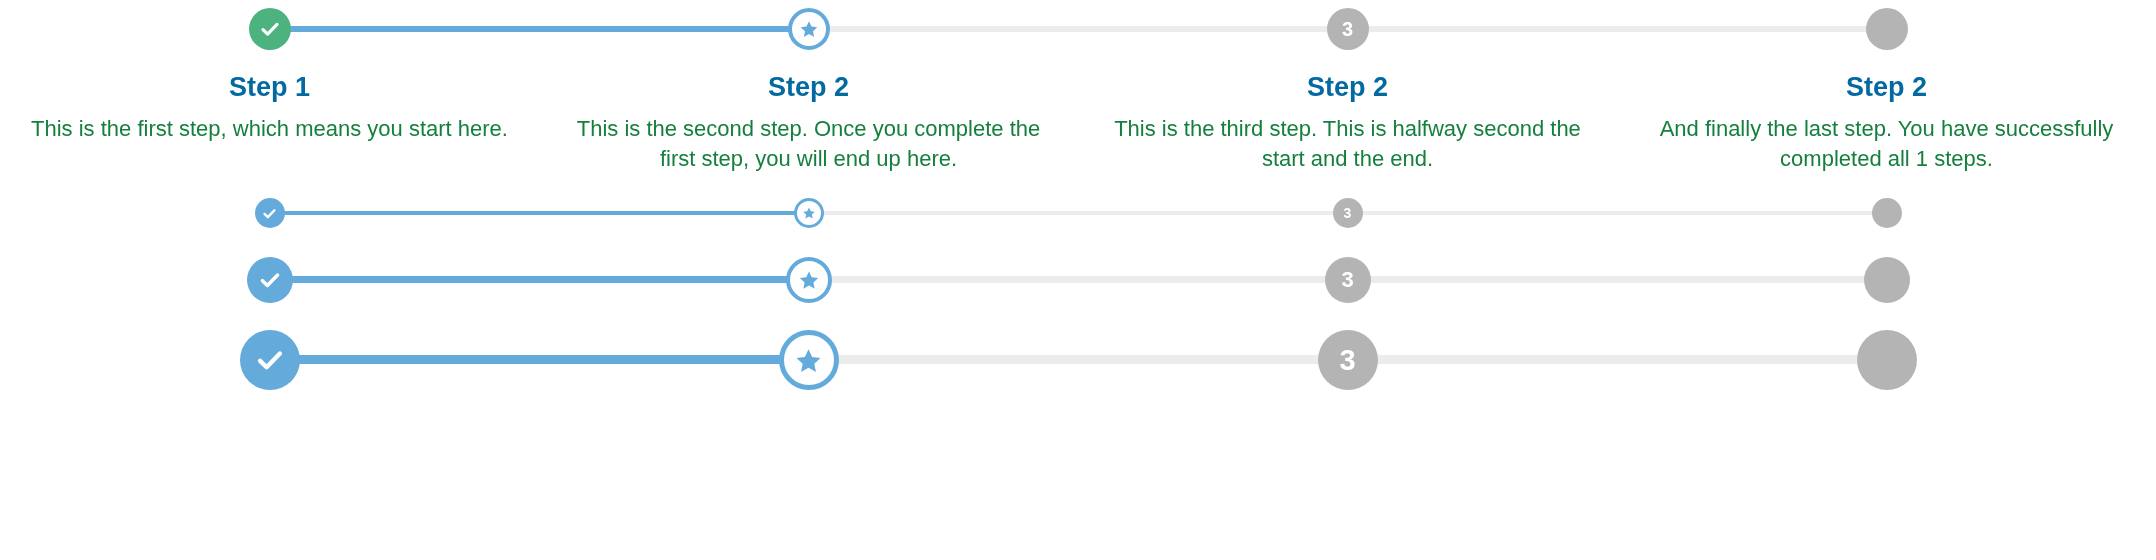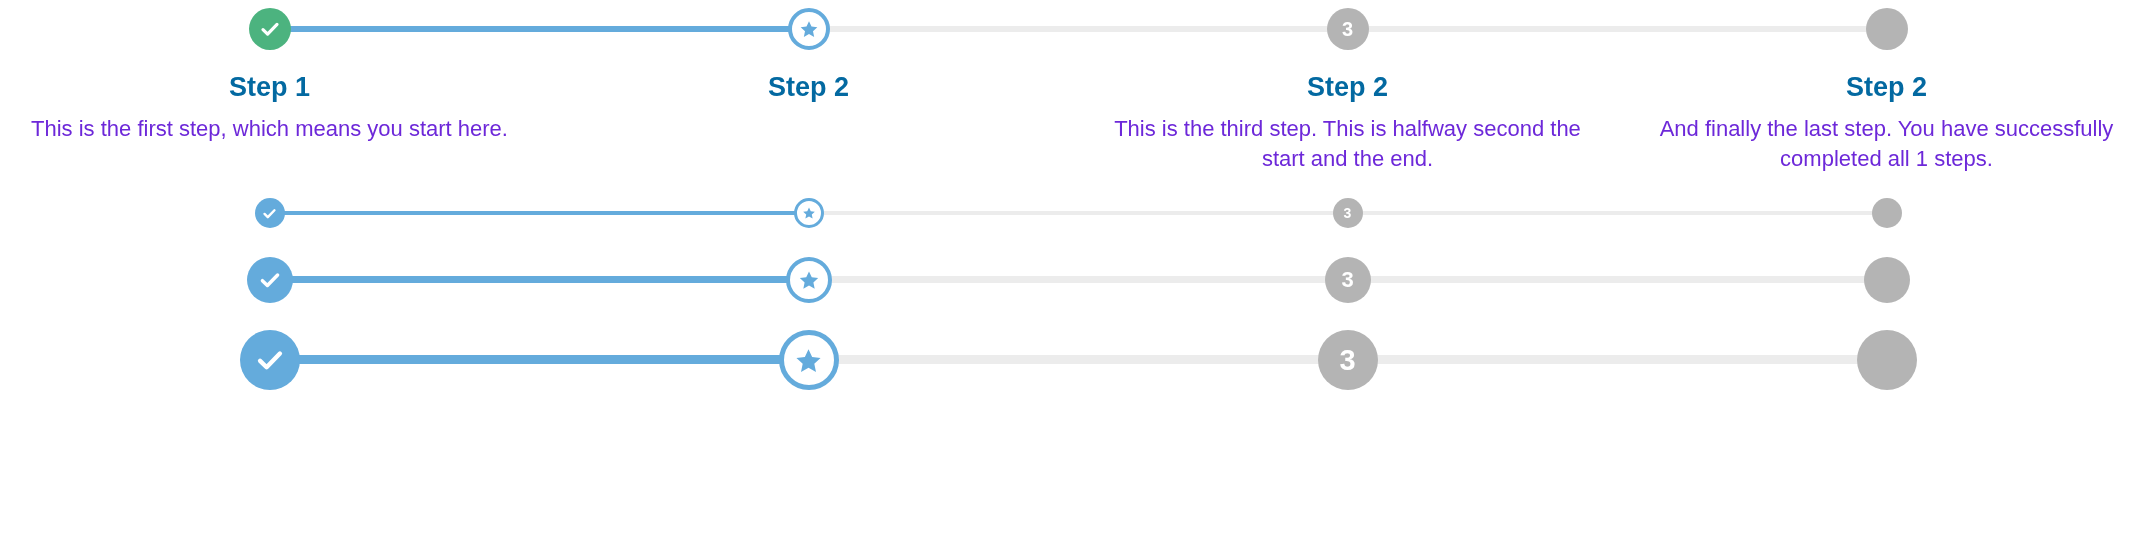--- a/index.html
+++ b/index.html
@@ -78,21 +78,21 @@
     box-sizing: border-box;
   }
   .step-title {
     font-weight: bold;
     color: #0369a1;
     font-size: 27px;
     line-height: 1.15;
     margin: 22px 0 0 0;
   }
   .step-desc {
-    color: #6d28d9;
+    color: #15803d;
     font-size: 22px;
     line-height: 1.38;
     margin: 11px 0 0 0;
     padding: 0 26px;
   }
 
   
   #row-labelled {
     position: absolute;
     left: 0;
@@ -153,20 +153,21 @@
       <div class="connector"></div>
       <div class="node ring">
         <span>
           <svg width="20" height="20" viewBox="0 0 24 24" aria-hidden="true">
             <path d="M12 2.6 L15.0 9.1 L22.0 9.9 L16.8 14.7 L18.2 21.6 L12 18.1 L5.8 21.6 L7.2 14.7 L2.0 9.9 L9.0 9.1 Z" fill="#64abdc"></path>
           </svg>
         </span>
       </div>
       <div class="step-text">
         <p class="step-title">Step 2</p>
+        <p class="step-desc">This is the second step. Once you complete the first step, you will end up here.</p>
       </div>
     </div>
 
     <div class="step">
       <div class="connector"></div>
       <div class="node grey">
         <span class="num">3</span>
       </div>
       <div class="step-text">
         <p class="step-title">Step 2</p>

